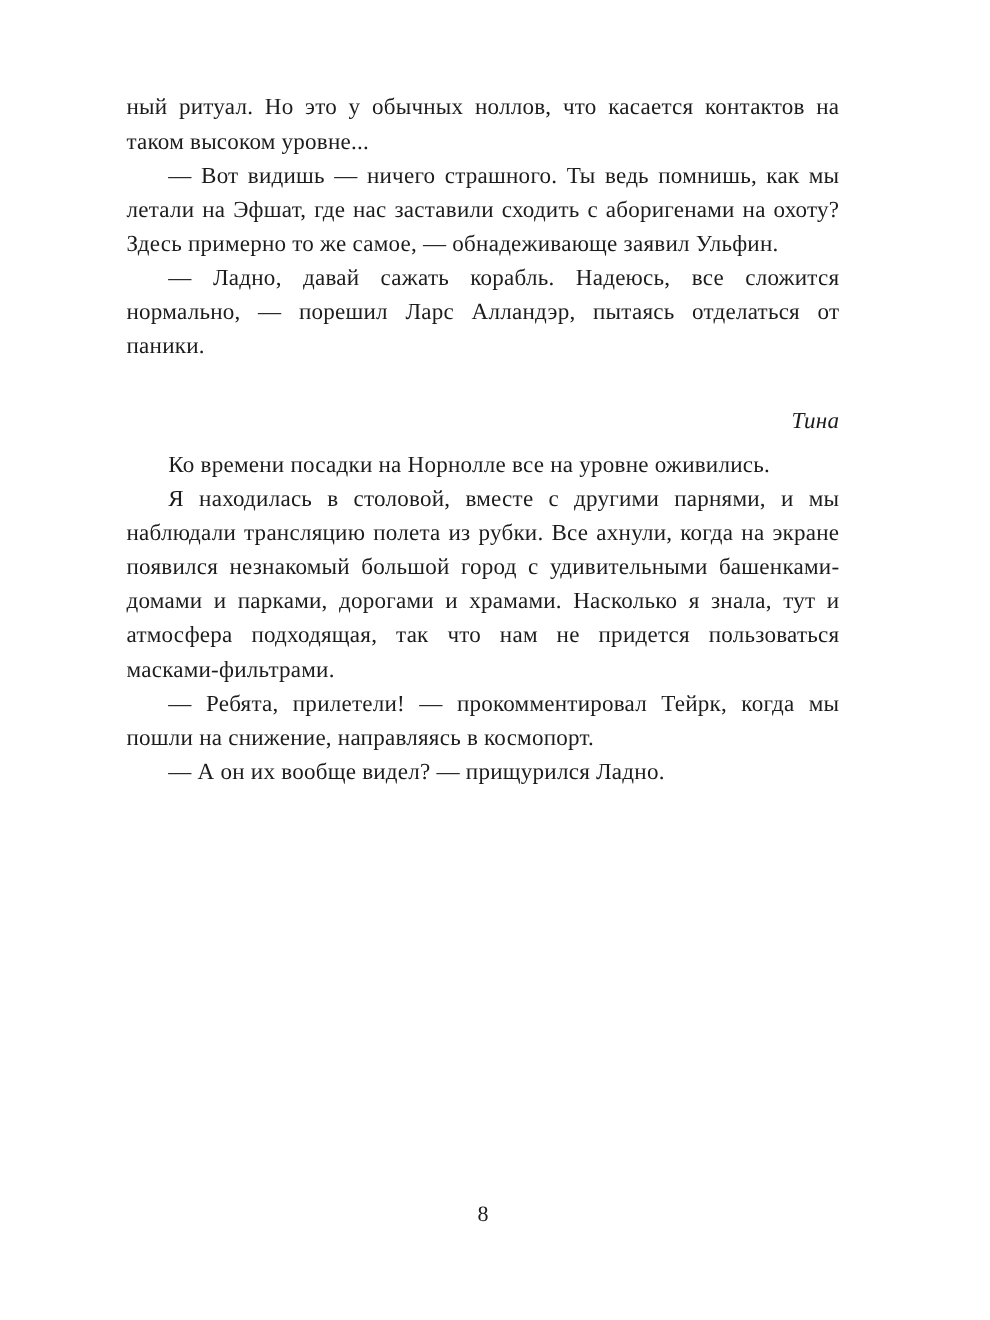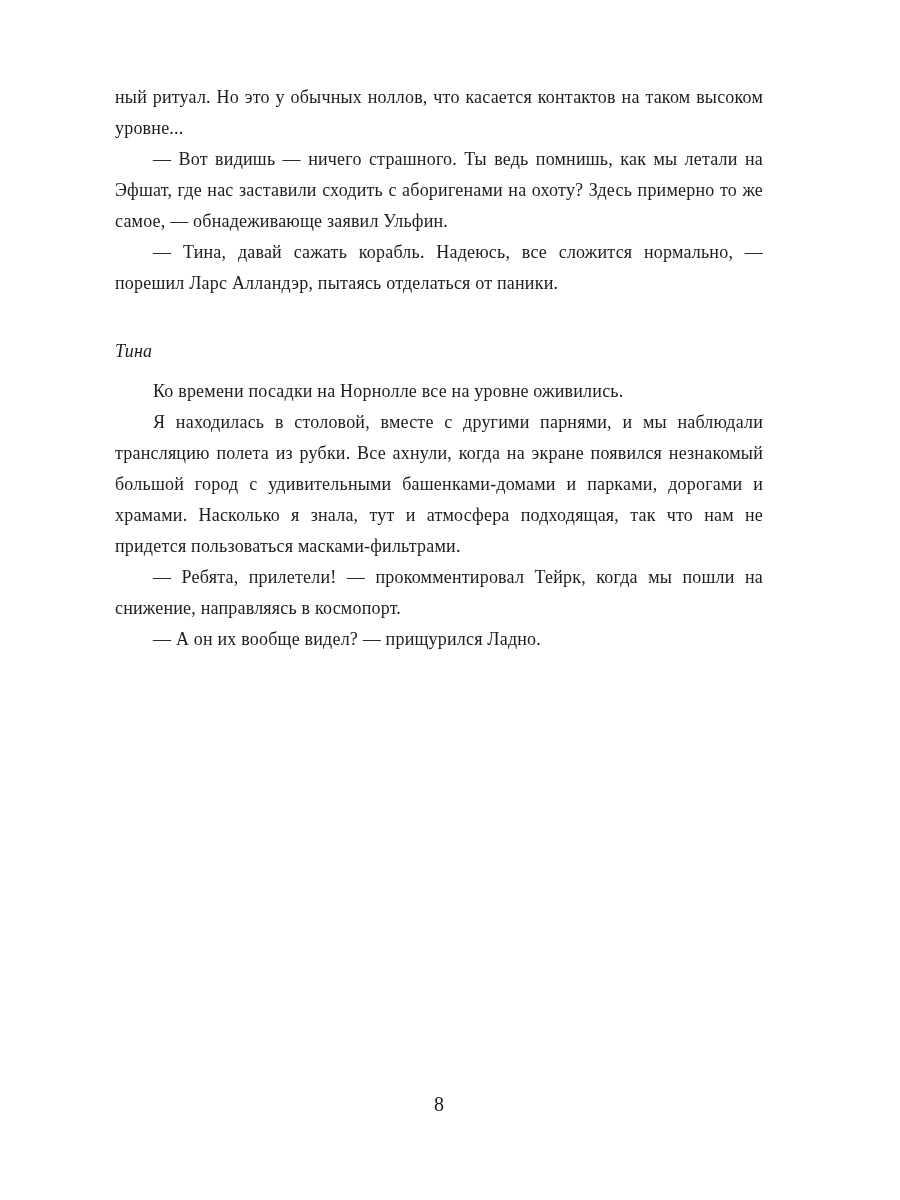--- a/index.html
+++ b/index.html
@@ -14,33 +14,34 @@
     background: #ffffff;
     font-family: "Liberation Serif", "DejaVu Serif", serif;
     color: #1c1c1c;
     overflow: hidden;
   }
   .text-block {
     position: absolute;
     left: 115px;
     top: 82px;
     width: 648px;
-    font-size: 18px;
+    font-size: 21px;
     line-height: 31px;
     text-align: justify;
     letter-spacing: 0.2px;
   }
   .text-block p {
     margin: 0;
     text-indent: 38px;
   }
   .text-block p.continuation {
     text-indent: 0;
   }
   .text-block p.heading {
+    text-align: right;
     font-style: italic;
     text-indent: 0;
     margin: 37px 0 9px 0;
   }
   .page-number {
     position: absolute;
     left: 115px;
     top: 1093px;
     width: 648px;
     text-align: center;
@@ -48,21 +49,21 @@
     color: #1c1c1c;
   }
 </style>
 </head>
 <body>
 
 <div class="book-page">
   <div class="text-block">
       <p class="continuation">ный ритуал. Но это у обычных ноллов, что касается контактов на таком высоком уровне...</p>
       <p class="paragraph">— Вот видишь — ничего страшного. Ты ведь помнишь, как мы летали на Эфшат, где нас заставили сходить с аборигенами на охоту? Здесь примерно то же самое, — обнадеживающе заявил Ульфин.</p>
-      <p class="paragraph">— Тина, давай сажать корабль. Надеюсь, все сложится нормально, — порешил Ларс Алландэр, пытаясь отделаться от паники.</p>
+      <p class="paragraph">— Ладно, давай сажать корабль. Надеюсь, все сложится нормально, — порешил Ларс Алландэр, пытаясь отделаться от паники.</p>
       <p class="heading">Тина</p>
       <p class="paragraph">Ко времени посадки на Норнолле все на уровне оживились.</p>
       <p class="paragraph">Я находилась в столовой, вместе с другими парнями, и мы наблюдали трансляцию полета из рубки. Все ахнули, когда на экране появился незнакомый большой город с удивительными башенками-домами и парками, дорогами и храмами. Насколько я знала, тут и атмосфера подходящая, так что нам не придется пользоваться масками-фильтрами.</p>
       <p class="paragraph">— Ребята, прилетели! — прокомментировал Тейрк, когда мы пошли на снижение, направляясь в космопорт.</p>
       <p class="paragraph">— А он их вообще видел? — прищурился Ладно.</p>
     </div>
   <div class="page-number">8</div>
 </div>
 
 </body></html>

